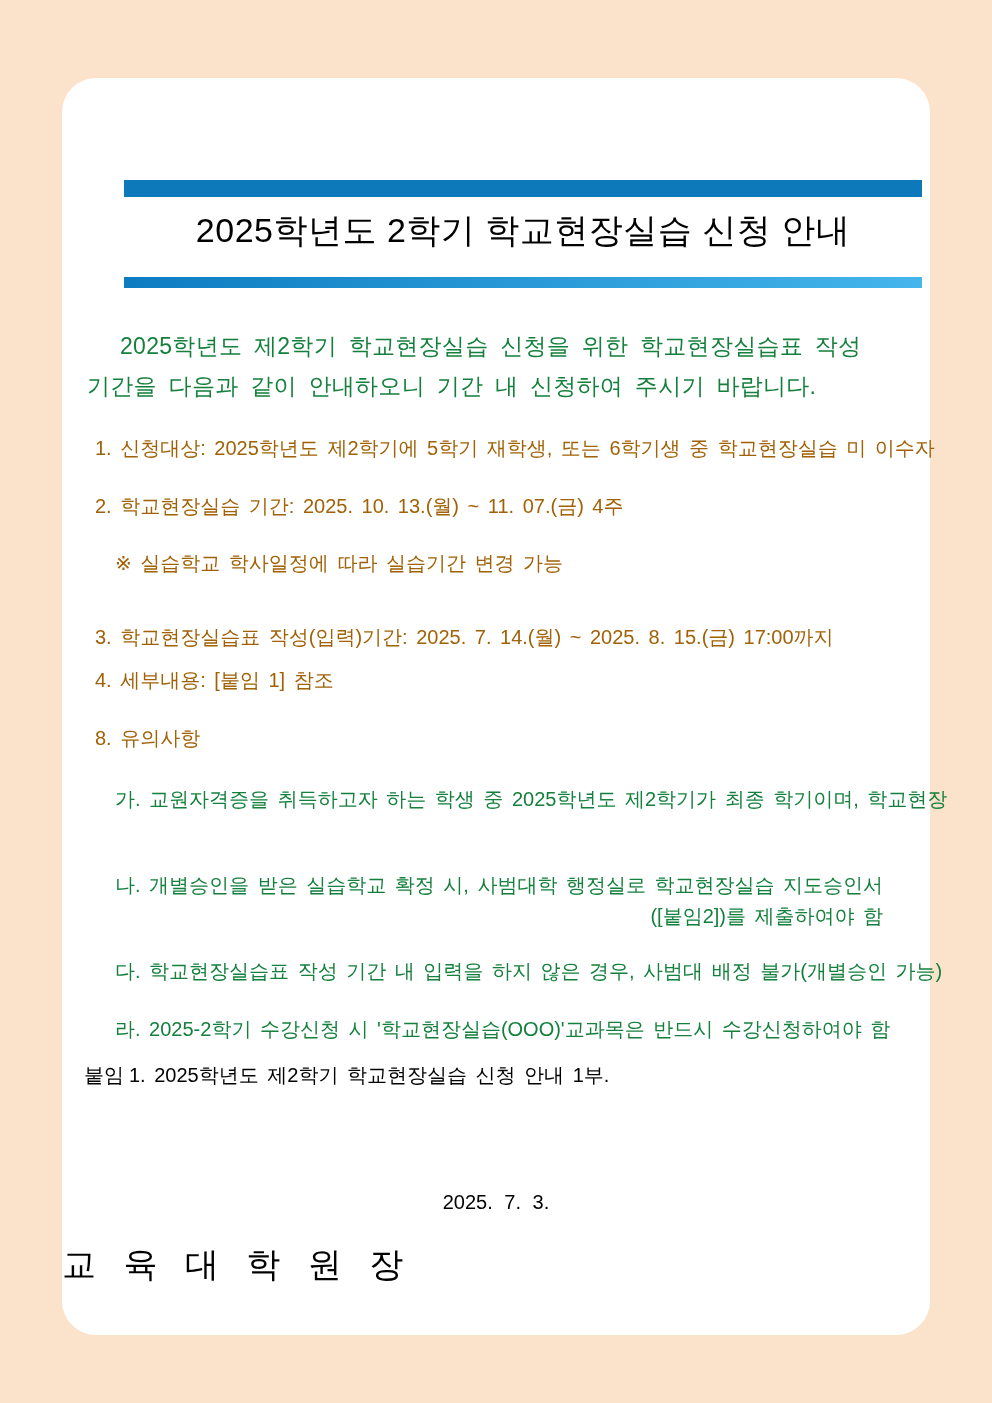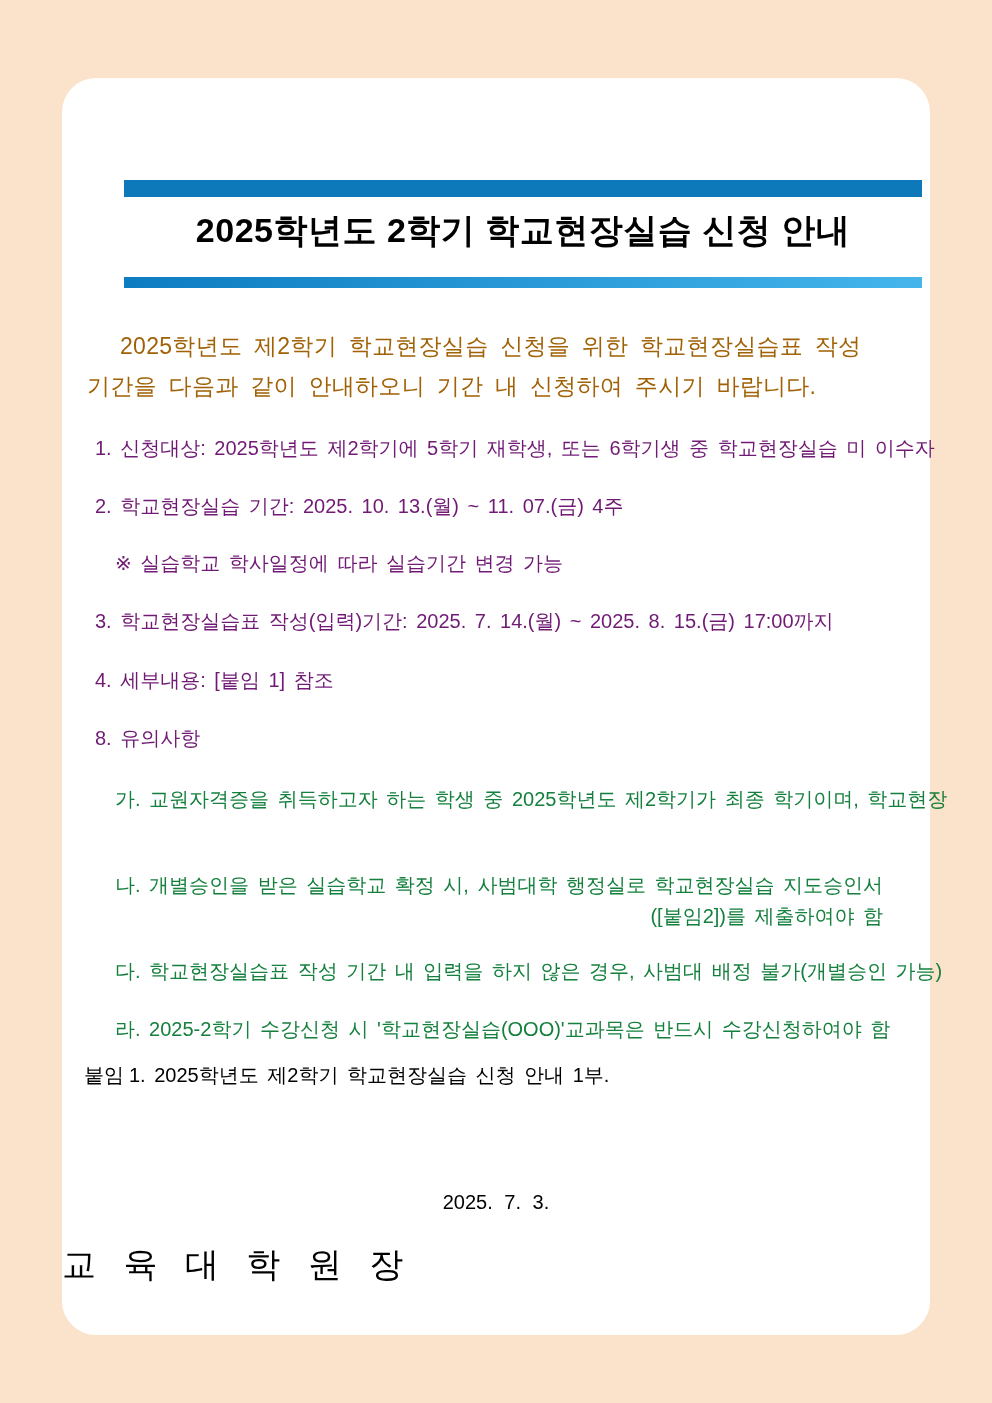--- a/index.html
+++ b/index.html
@@ -31,52 +31,52 @@
     height: 17px;
     background: #0D78BA;
   }
   .doc-title {
     position: absolute;
     left: 62px;
     top: 130px;
     width: 798px;
     text-align: center;
     font-size: 34px;
-    font-weight: bold;
+    font-weight: normal;
     color: #000;
     letter-spacing: 0.5px;
     line-height: 44px;
     white-space: nowrap;
   }
   .bar-bottom {
     position: absolute;
     left: 62px;
     top: 199px;
     width: 798px;
     height: 11px;
     background: linear-gradient(90deg, #0D7CC1, #45B5EC);
   }
   .intro {
     position: absolute;
     left: 25px;
     top: 248px;
     width: 808px;
     font-size: 23px;
     line-height: 40px;
-    color: #a16207;
+    color: #15803d;
     text-indent: 33px;
     word-spacing: 5px;
     letter-spacing: 0.3px;
   }
   .item {
     position: absolute;
     left: 33px;
     font-size: 20px;
     line-height: 28px;
-    color: #701a75;
+    color: #a16207;
     word-spacing: 3px;
     white-space: nowrap;
   }
   .note { left: 53px; }
   .sub-item {
     position: absolute;
     left: 53px;
     font-size: 20px;
     line-height: 31px;
     color: #15803d;
@@ -134,21 +134,21 @@
     <div class="bar-bottom" style="background: linear-gradient(90deg, rgb(13, 124, 193), rgb(69, 181, 236));"></div>
 
     <p class="intro">2025학년도 제2학기 학교현장실습 신청을 위한 학교현장실습표 작성 기간을 다음과 같이 안내하오니 기간 내 신청하여 주시기 바랍니다.</p>
 
     <div class="item" style="top:356px">1. 신청대상: 2025학년도 제2학기에 5학기 재학생, 또는 6학기생 중 학교현장실습 미 이수자</div>
 
     <div class="item" style="top:414px">2. 학교현장실습 기간: 2025. 10. 13.(월) ~ 11. 07.(금) 4주</div>
 
     <div class="item note" style="top:471px">※ 실습학교 학사일정에 따라 실습기간 변경 가능</div>
 
-    <div class="item" style="top:529px">3. 학교현장실습표 작성(입력)기간: 2025. 7. 14.(월) ~ 2025. 8. 15.(금) 17:00까지</div>
+    <div class="item" style="top:545px">3. 학교현장실습표 작성(입력)기간: 2025. 7. 14.(월) ~ 2025. 8. 15.(금) 17:00까지</div>
 
     <div class="item" style="top:588px">4. 세부내용: [붙임 1] 참조</div>
 
     <div class="item" style="top:646px">8. 유의사항</div>
 
     <div class="sub-item" style="top:706px">
       <div class="sub-line">가. 교원자격증을 취득하고자 하는 학생 중 2025학년도 제2학기가 최종 학기이며, 학교현장</div>
     </div>
 
     <div class="sub-item" style="top:792px">

